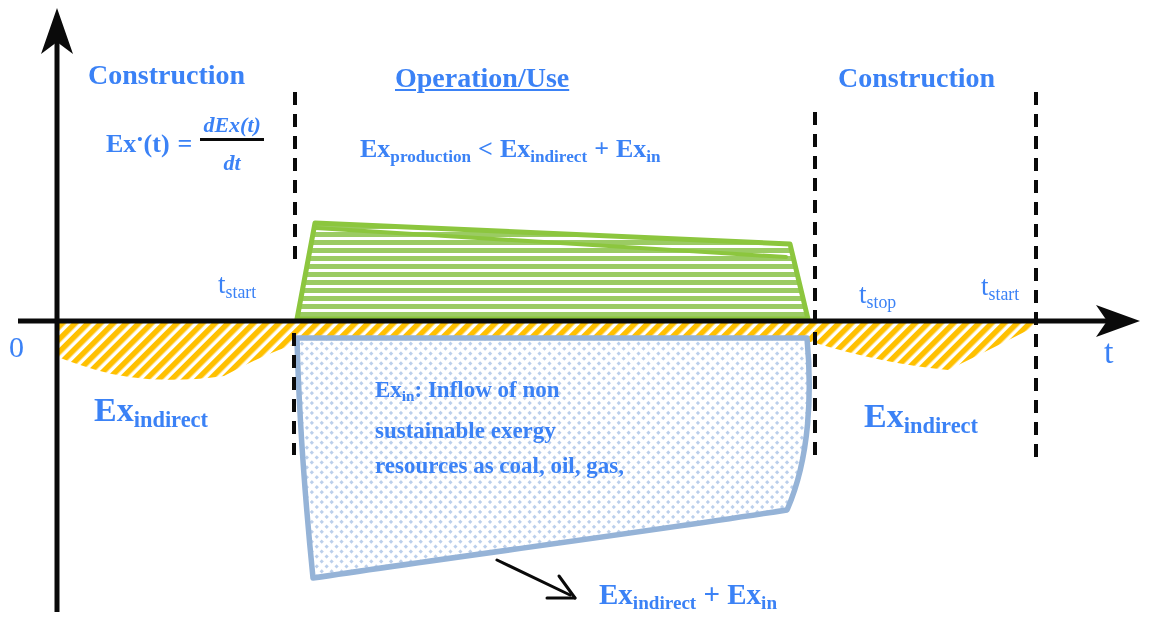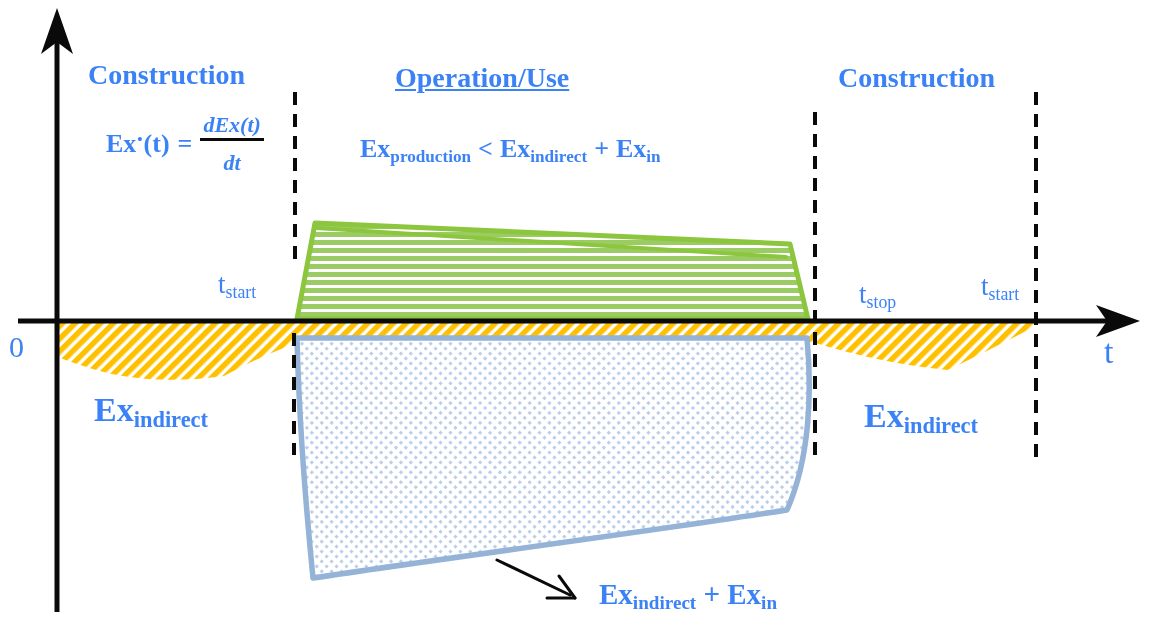--- a/index.html
+++ b/index.html
@@ -105,20 +105,25 @@
 
   <div class="abs tick" style="left:218px;top:269px;"><span>t</span><span class="sub">start</span></div>
   <div class="abs tick" style="left:837px;top:279px;margin-left:22px;"><span>t</span><span class="sub">stop</span></div>
   <div class="abs tick" style="left:981px;top:271px;"><span>t</span><span class="sub">start</span></div>
   <div class="abs origin-label" style="left:9px;top:330px;">0</div>
   <div class="abs time-label" style="left:1104px;top:333px;">t</div>
 
   <div class="abs ex-label" style="left:94px;top:391px;"><span>Ex</span><span class="sub">indirect</span></div>
   <div class="abs ex-label" style="left:864px;top:397px;"><span>Ex</span><span class="sub">indirect</span></div>
 
+  <div class="abs blue-note" style="left:375px;top:372px;">
+    <div><span>Ex</span><span class="sub">in</span><span>: Inflow of non</span></div>
+    <div>sustainable exergy</div>
+    <div>resources as coal, oil, gas,</div>
+  </div>
 
   <div class="abs sum-label" style="left:599px;top:578px;">
     <span><span>Ex</span><span class="sub">indirect</span></span>
     <span>+</span>
     <span><span>Ex</span><span class="sub">in</span></span>
   </div>
 
 </div>
 
 </body></html>

